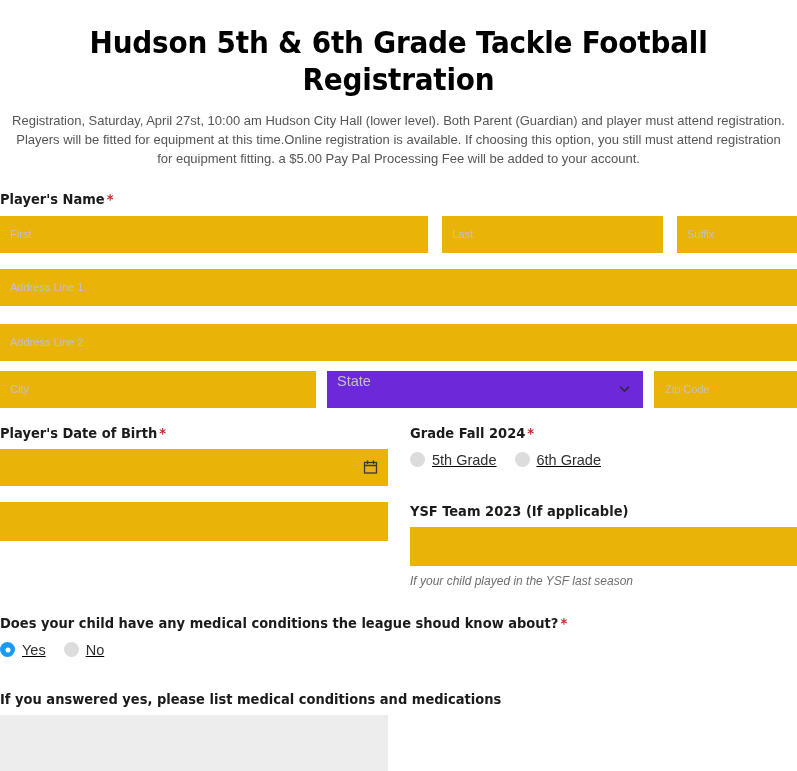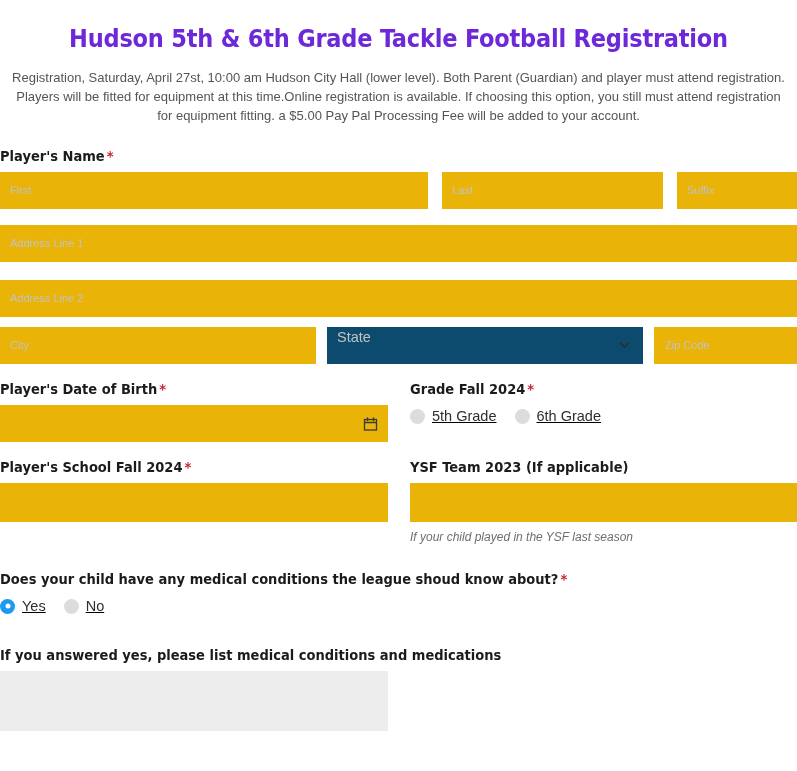--- a/index.html
+++ b/index.html
@@ -23,24 +23,24 @@
   }
 
   
   .form-header {
     padding: 24px 10px 0 10px;
     text-align: center;
   }
   .form-title {
     margin: 0;
     font-family: "DejaVu Sans Condensed", "Liberation Sans Narrow", "Liberation Sans", sans-serif;
-    font-size: 25px;
+    font-size: 31px;
     font-weight: bold;
     letter-spacing: -0.2px;
-    color: #6d28d9;
+    color: #000000;
     line-height: 1.18;
   }
   .form-description {
     margin: 14px auto 0 auto;
     max-width: 790px;
     font-family: "Liberation Sans", sans-serif;
     font-size: 13px;
     font-weight: 400;
     line-height: 1.47;
     color: #555555;
@@ -114,21 +114,21 @@
   .city-row .c-state-wrap {
     width: 316px;
     position: relative;
   }
   .city-row .c-gap2 { width: 11px; flex: none; }
   .city-row .c-zip { width: 143px; padding-left: 11px; }
 
   .select-box {
     width: 100%;
     height: 37px;
-    background: #0c4a6e;
+    background: #6d28d9;
     box-sizing: border-box;
     padding: 0 30px 16px 10px;
     display: flex;
     align-items: center;
     font-family: "Liberation Sans", sans-serif;
     font-size: 14.5px;
     color: #c2c2c2;
     cursor: pointer;
   }
   .chevron {
@@ -316,23 +316,20 @@
           <div class="radio-item">
             <span class="radio-dot"></span>
             <span class="radio-label">6th Grade</span>
           </div>
         </div>
       </div>
     </div>
 
     <div class="two-col" style="margin-bottom:10px;">
       <div class="col-left">
-        <label class="field-label">
-          <span>Player's School Fall 2024</span><span class="req">*</span>
-        </label>
         <input class="inp inp-tall" style="width: 388px;" type="text" placeholder="">
       </div>
       <div class="col-spacer"></div>
       <div class="col-right">
         <label class="field-label">
           <span>YSF Team 2023 (If applicable)</span>
         </label>
         <input class="inp inp-tall" style="width: 387px;" type="text" placeholder="">
         <span class="sublabel">If your child played in the YSF last season</span>
       </div>

